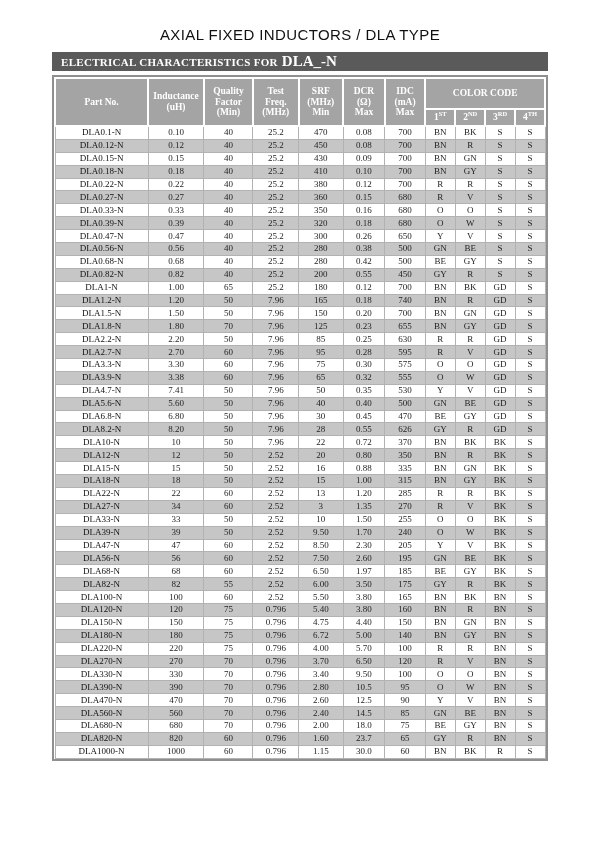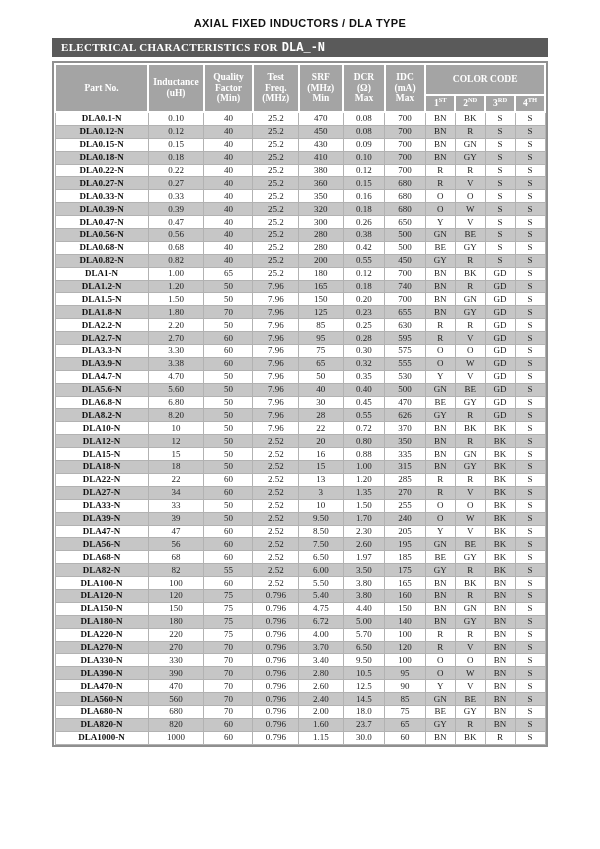--- a/index.html
+++ b/index.html
@@ -8,31 +8,31 @@
     --stripe-bg:#c6c6c6;
     --row-bg:#ffffff;
     --frame:#8f8f8f;
   }
   html,body{margin:0;padding:0;background:#e8e8e8;}
   .page{
     width:600px;height:849px;background:#ffffff;margin:0 auto;position:relative;
     font-family:"Liberation Serif", serif;color:#1a1a1a;overflow:hidden;
   }
   .title{
-    margin:0;padding-top:17px;text-align:center;
-    font-family:"Liberation Sans", sans-serif;font-weight:700;font-size:11px;
+    margin:0;padding-top:26px;text-align:center;
+    font-family:"Liberation Sans", sans-serif;font-weight:400;font-size:15px;
     letter-spacing:0.4px;color:#111;
   }
   .section-bar{
     margin:9px 52px 0 52px;height:19px;line-height:19px;background:var(--bar-bg);
     color:#ffffff;font-weight:700;font-size:11px;padding-left:9px;box-sizing:border-box;
     letter-spacing:0.3px;
   }
   .section-bar .part-code{
-    font-family:Liberation Mono, monospace;font-size:12px;margin-left:4px;letter-spacing:0;
+    font-family:Liberation Serif, serif;font-size:15px;margin-left:4px;letter-spacing:0;
   }
   .table-frame{
     margin:4px 52px 0 52px;border:2px solid var(--frame);
   }
   table.spec{
     width:100%;border-collapse:collapse;table-layout:fixed;
   }
   table.spec th{
     background:var(--header-bg);color:#ffffff;border:2px solid #ffffff;
     font-size:9.5px;font-weight:700;text-align:center;vertical-align:middle;
@@ -41,21 +41,21 @@
   table.spec thead tr.main-hdr th{height:27px;}
   table.spec thead tr.sub-hdr th{height:13px;}
   table.spec thead sup{font-size:6.5px;vertical-align:super;line-height:0;}
   table.spec td{
     border:1px solid #b2b2b2;text-align:center;vertical-align:middle;
     font-size:9px;line-height:1;height:11.9px;padding:0;color:#1f1f1f;
     overflow:hidden;white-space:nowrap;
   }
   table.spec tbody tr{background:var(--row-bg);}
   table.spec tbody tr:nth-child(even){background:var(--stripe-bg);}
-  table.spec td.part{font-weight:700;color:#111;margin-top:12px;}
+  table.spec td.part{font-weight:400;color:#111;margin-top:12px;}
 </style>
 </head>
 <body>
 
 <div class="page">
 
   <h1 class="title">AXIAL FIXED INDUCTORS / DLA TYPE</h1>
 
   <div class="section-bar">
     <span>ELECTRICAL CHARACTERISTICS FOR</span><span class="part-code">DLA_-N</span>
@@ -361,21 +361,21 @@
             <td>65</td>
             <td>0.32</td>
             <td>555</td>
             <td>O</td>
             <td>W</td>
             <td>GD</td>
             <td>S</td>
           </tr>
           <tr>
             <td class="part">DLA4.7-N</td>
-            <td>4.70</td>
+            <td>7.41</td>
             <td>50</td>
             <td>7.96</td>
             <td>50</td>
             <td>0.35</td>
             <td>530</td>
             <td>Y</td>
             <td>V</td>
             <td>GD</td>
             <td>S</td>
           </tr>

